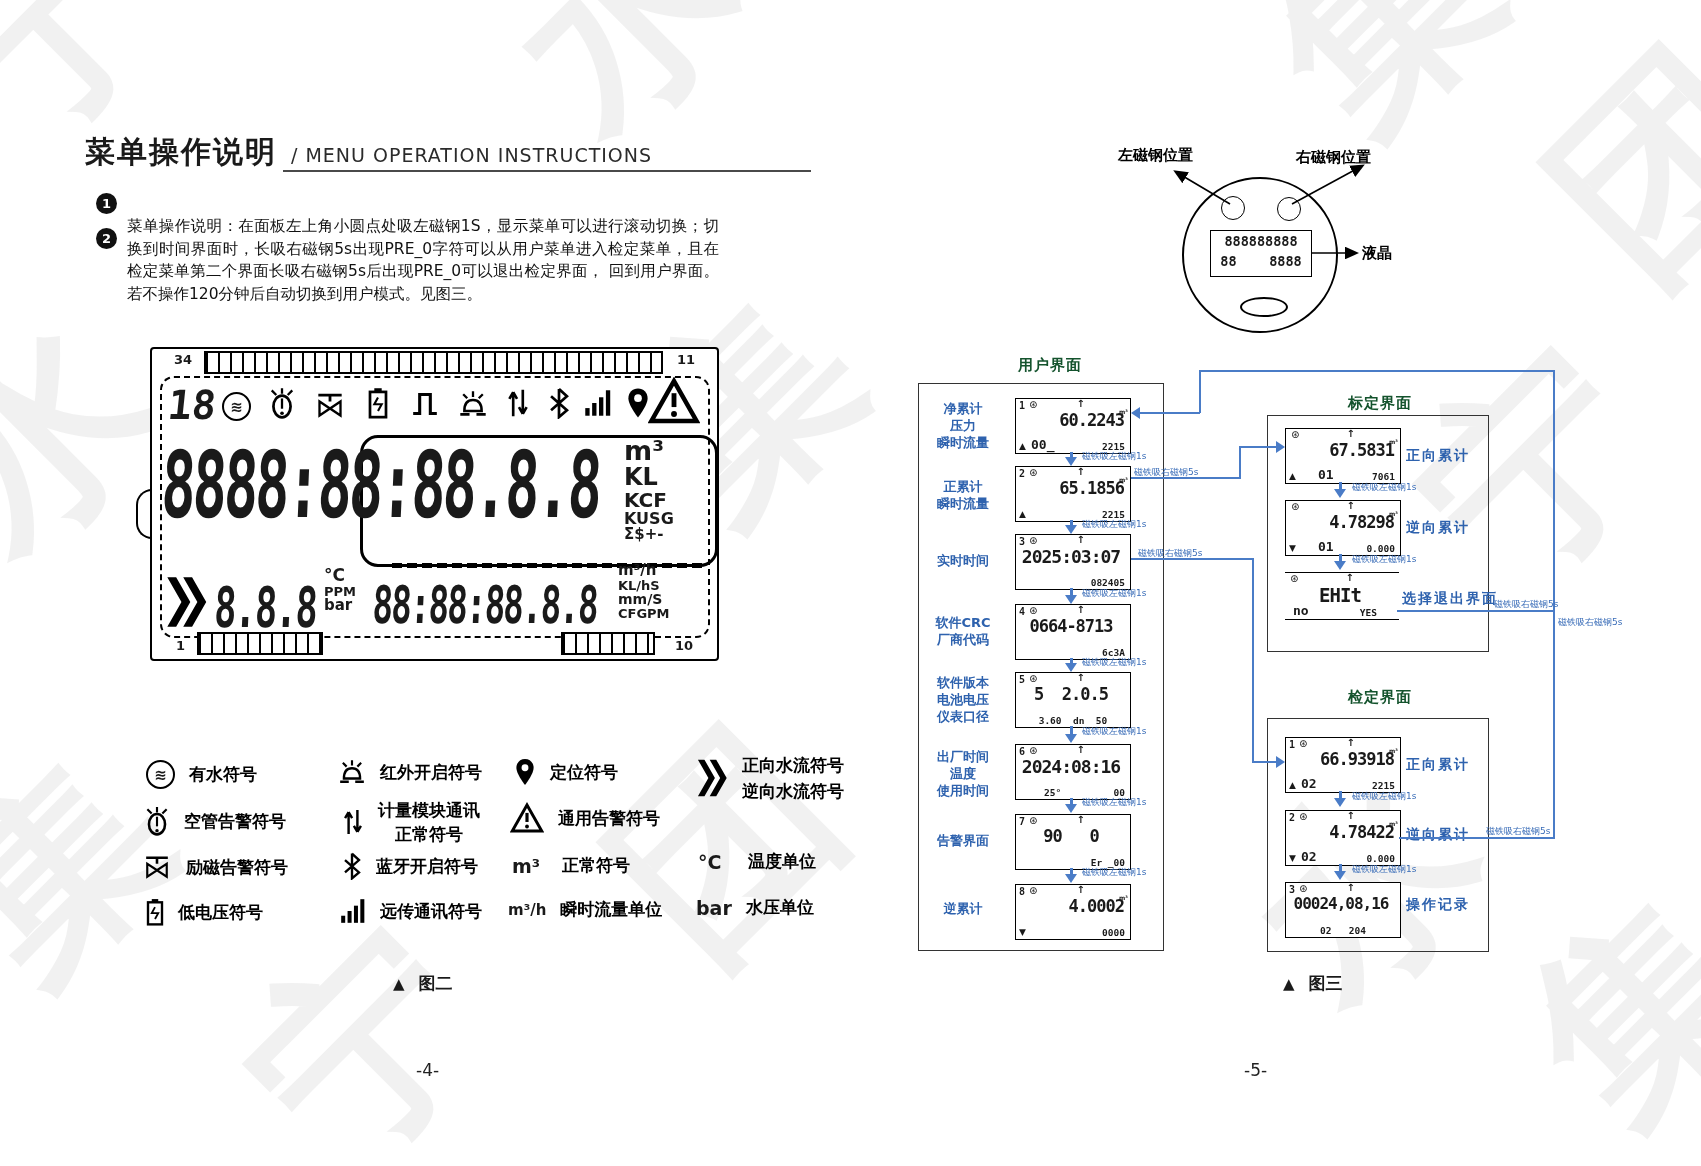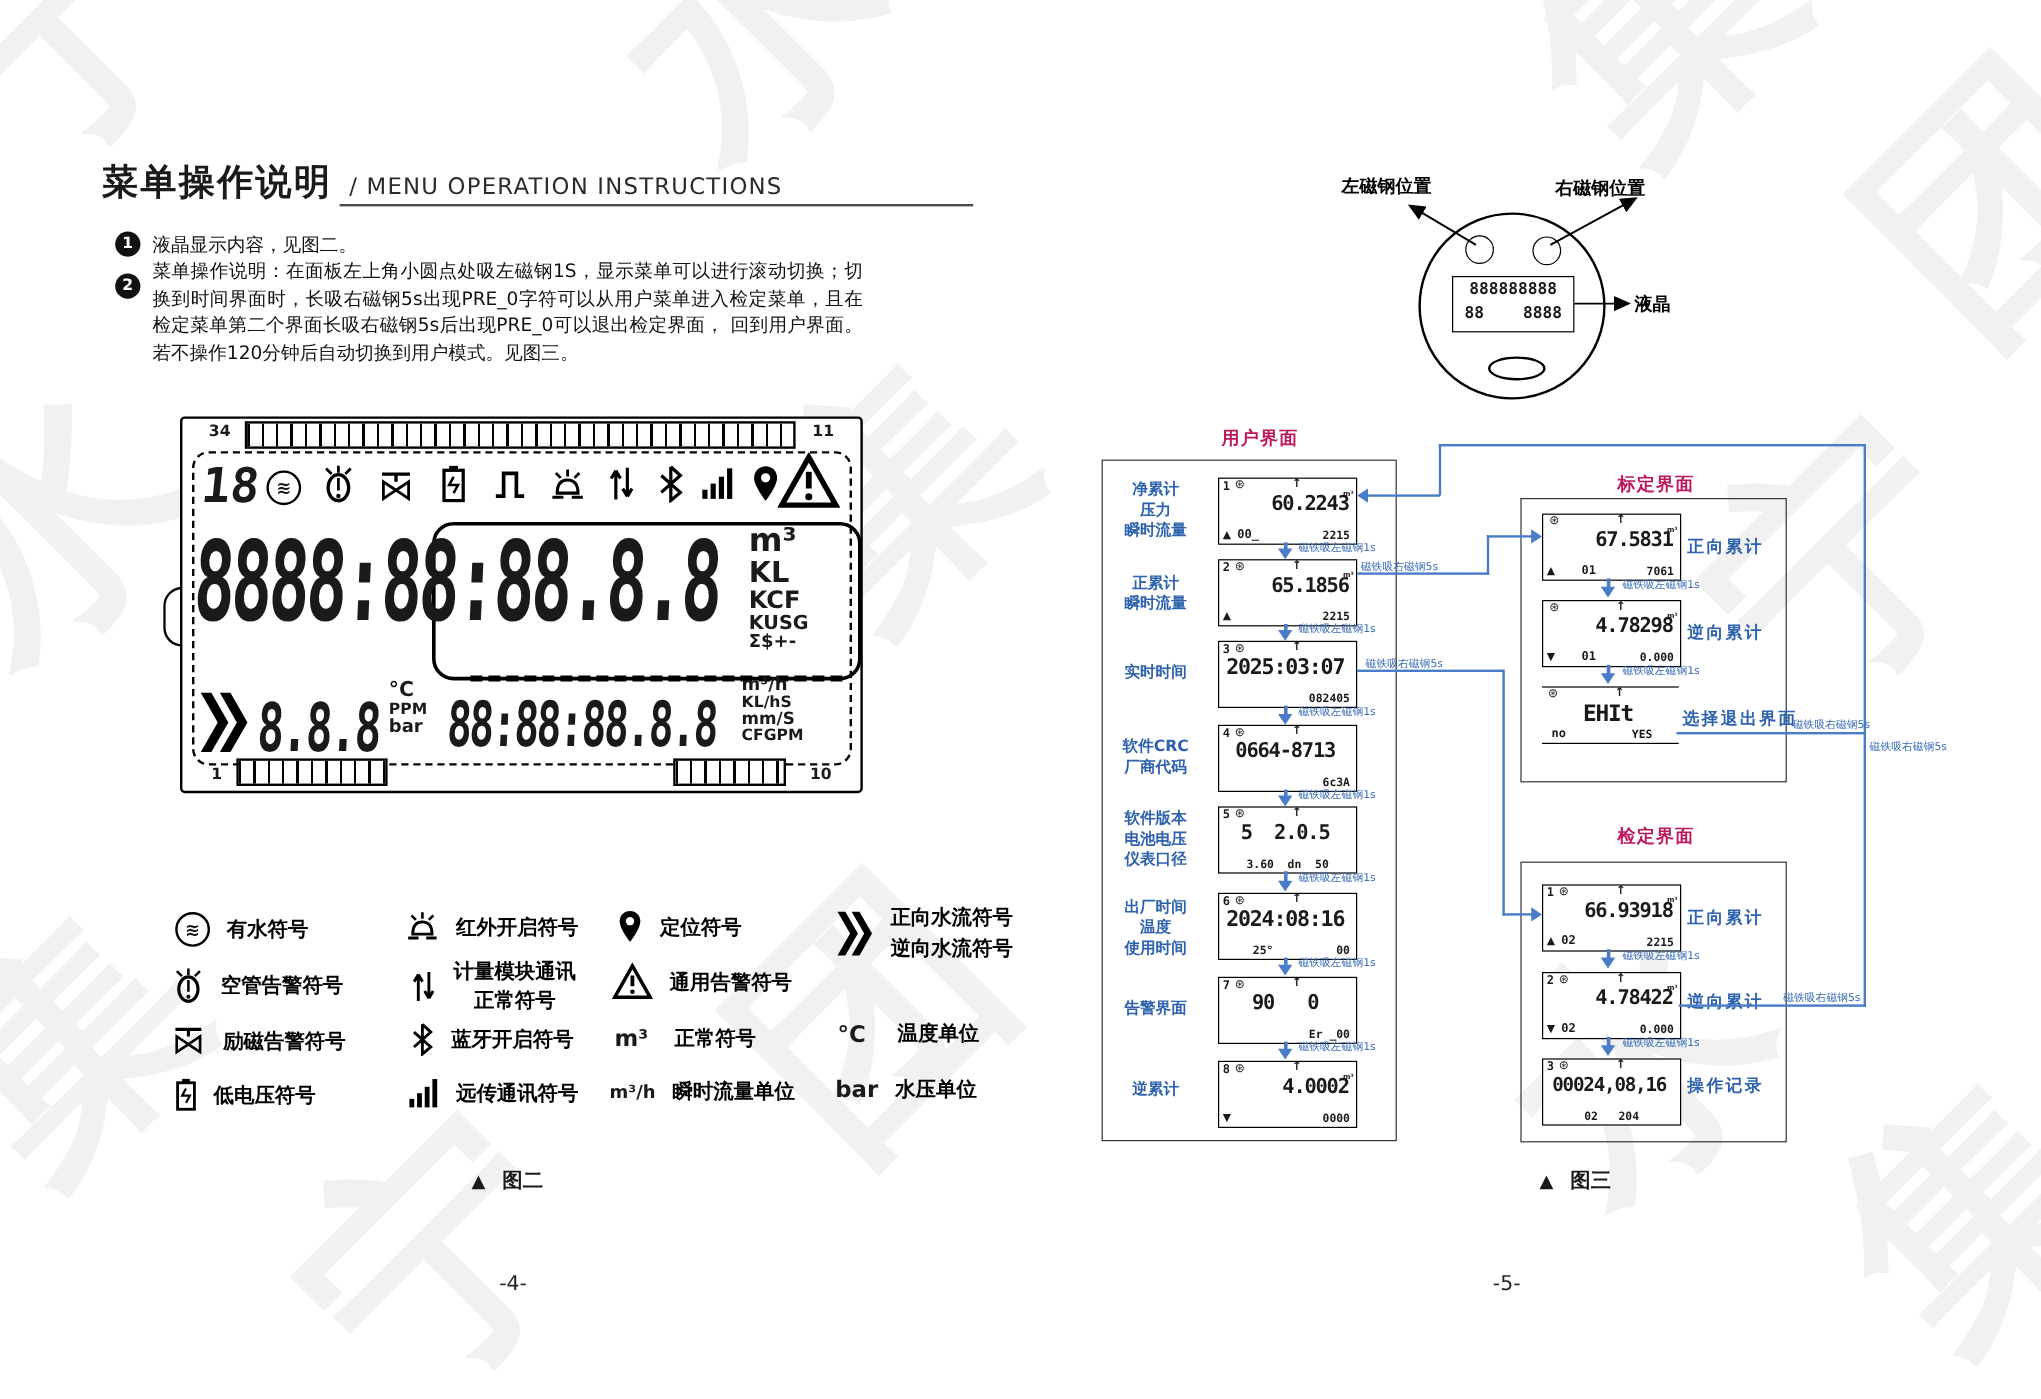--- a/index.html
+++ b/index.html
@@ -41,33 +41,33 @@
   .lg-sym{font-size:19px;font-weight:700;min-width:36px;}
   .cap{position:absolute;font-size:17px;font-weight:700;text-align:right;}
   .cap-tri::before{content:"▲";margin-right:14px;font-size:15px;}
   .pageno{position:absolute;font-size:17px;color:#222;}
   
   .ic{display:inline-flex;align-items:center;justify-content:center;}
   .ic-water{width:25px;height:25px;border:2.5px solid #000;border-radius:50%;font-size:15px;font-weight:900;}
   .ic-water::before{content:"≋";}
   svg.ik{display:block;}
   
-  .flow-title{position:absolute;font-size:15px;font-weight:700;color:#be185d;letter-spacing:1px;}
+  .flow-title{position:absolute;font-size:15px;font-weight:700;color:#14532d;letter-spacing:1px;}
   .flow-box{position:absolute;border:1.5px solid #333;background:transparent;}
   .mscr{position:absolute;width:114px;height:54px;border:1.6px solid #000;background:#fff;}
   .mscr-open{border-left:none;border-right:none;border-color:#000;}
   .ms-num{position:absolute;left:3px;top:2px;font-size:10px;line-height:1;}
   .ms-circ{position:absolute;left:13px;top:1px;font-size:10px;line-height:1;}
   .ms-circ::before{content:"⊛";}
   .ms-ant{position:absolute;left:53%;top:0px;font-size:10px;font-weight:900;line-height:1;}
   .ms-ant::before{content:"↑";}
   .ms-unit{position:absolute;right:2px;top:9px;font-size:6px;font-weight:700;}
   .ms-main{position:absolute;left:2px;right:6px;top:13px;text-align:right;font-size:17px;letter-spacing:-1px;white-space:pre;line-height:1;}
   .ms-side{position:absolute;left:3px;bottom:2px;font-size:9px;line-height:1;}
-  .ms-bl{position:absolute;left:15px;bottom:2px;font-size:10px;line-height:1;}
+  .ms-bl{position:absolute;left:15px;bottom:2px;font-size:13px;line-height:1;}
   .ms-bc{position:absolute;left:0;right:0;bottom:2px;text-align:center;font-size:9.5px;white-space:pre;line-height:1;}
   .ms-br{position:absolute;right:5px;bottom:2px;font-size:9.5px;line-height:1;}
   .flow-label{position:absolute;font-size:13px;font-weight:700;color:#2e62ae;text-align:center;line-height:17px;width:96px;}
   .flow-label-r{position:absolute;font-size:14px;font-weight:700;color:#2e62ae;white-space:nowrap;letter-spacing:2px;}
   .bline{position:absolute;background:#4a7cc7;}
   .blab{position:absolute;font-size:9px;color:#3a6db8;white-space:nowrap;}
   .ah{position:absolute;width:0;height:0;border:6px solid transparent;}
   .ah-right{border-left:9px solid #4a7cc7;border-right:none;}
   .ah-left{border-right:9px solid #4a7cc7;border-left:none;}
   .ah-down{border-top:9px solid #4a7cc7;border-bottom:none;}
@@ -94,21 +94,20 @@
   <div class="wm" style="left:1260px;top:780px;">水</div>
   <div class="wm" style="left:260px;top:940px;">宁</div>
   <div class="wm" style="left:1540px;top:900px;">集</div>
 
   <div class="abs z" style="left:85px;top:132px;">
     <span class="title-cn">菜单操作说明</span><span class="title-en">/ MENU OPERATION INSTRUCTIONS</span>
   </div>
   <div class="title-rule z" style="left:283px;top:170px;width:528px;"></div>
 
   <div class="badge z" style="left:96px;top:193px;">1</div>
-  <div class="abs z body-txt" style="left:127px;top:193px;width:600px;">液晶显示内容，见图二。</div>
   <div class="badge z" style="left:96px;top:228px;">2</div>
   <div class="abs z body-txt" style="left:127px;top:215px;width:592px;text-align:justify;">菜单操作说明：在面板左上角小圆点处吸左磁钢1S，显示菜单可以进行滚动切换；切换到时间界面时，长吸右磁钢5s出现PRE_0字符可以从用户菜单进入检定菜单，且在检定菜单第二个界面长吸右磁钢5s后出现PRE_0可以退出检定界面， 回到用户界面。若不操作120分钟后自动切换到用户模式。见图三。</div>
 
   <div class="lcd-outer z">
 
     <div class="abs" style="left:-16px;top:140px;width:14px;height:46px;border:2px solid #000;border-right:none;border-radius:23px 0 0 23px;"></div>
 
     <span class="strip-num" style="left:22px;top:3px;">34</span>
     <div class="strip" style="left:52px;top:2px;width:455px;"></div>
     <span class="strip-num" style="right:22px;top:3px;">11</span>

